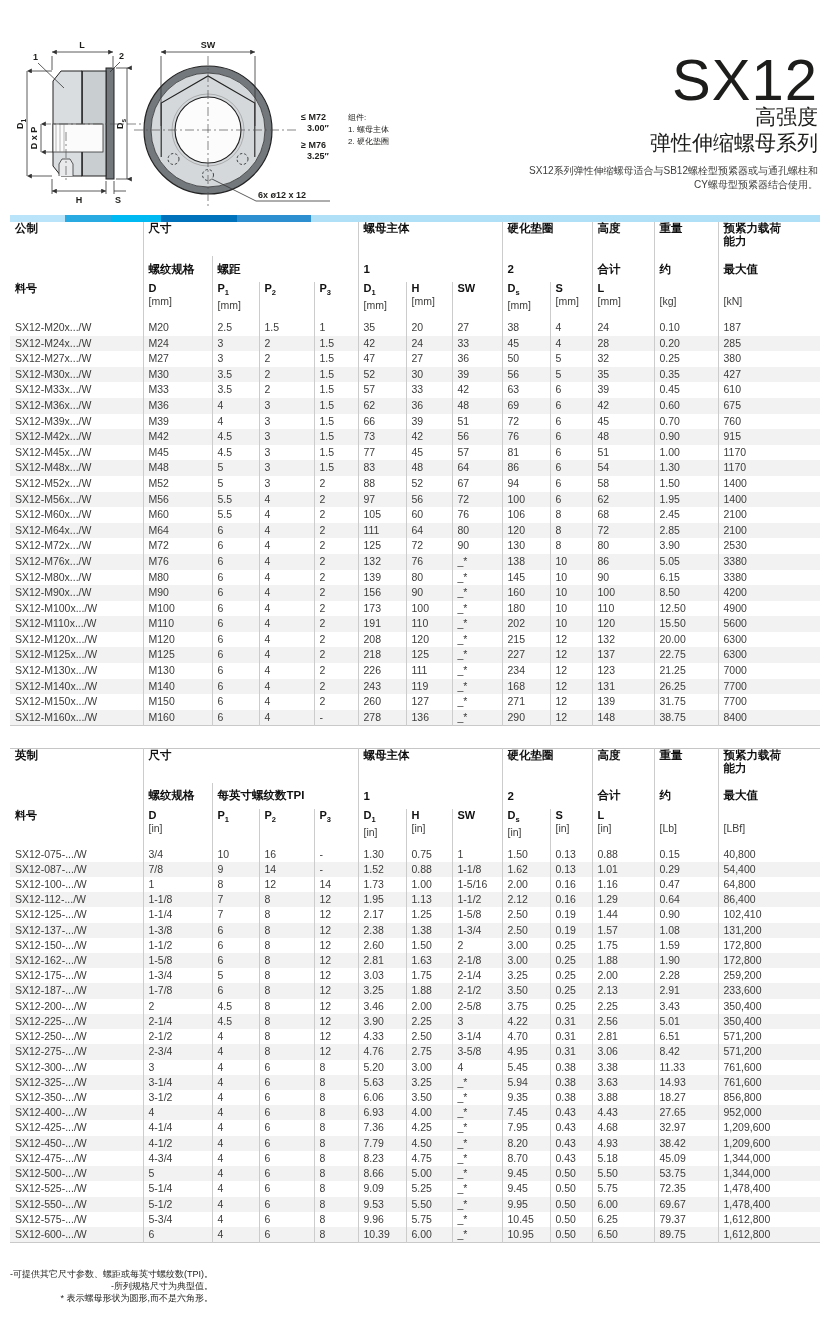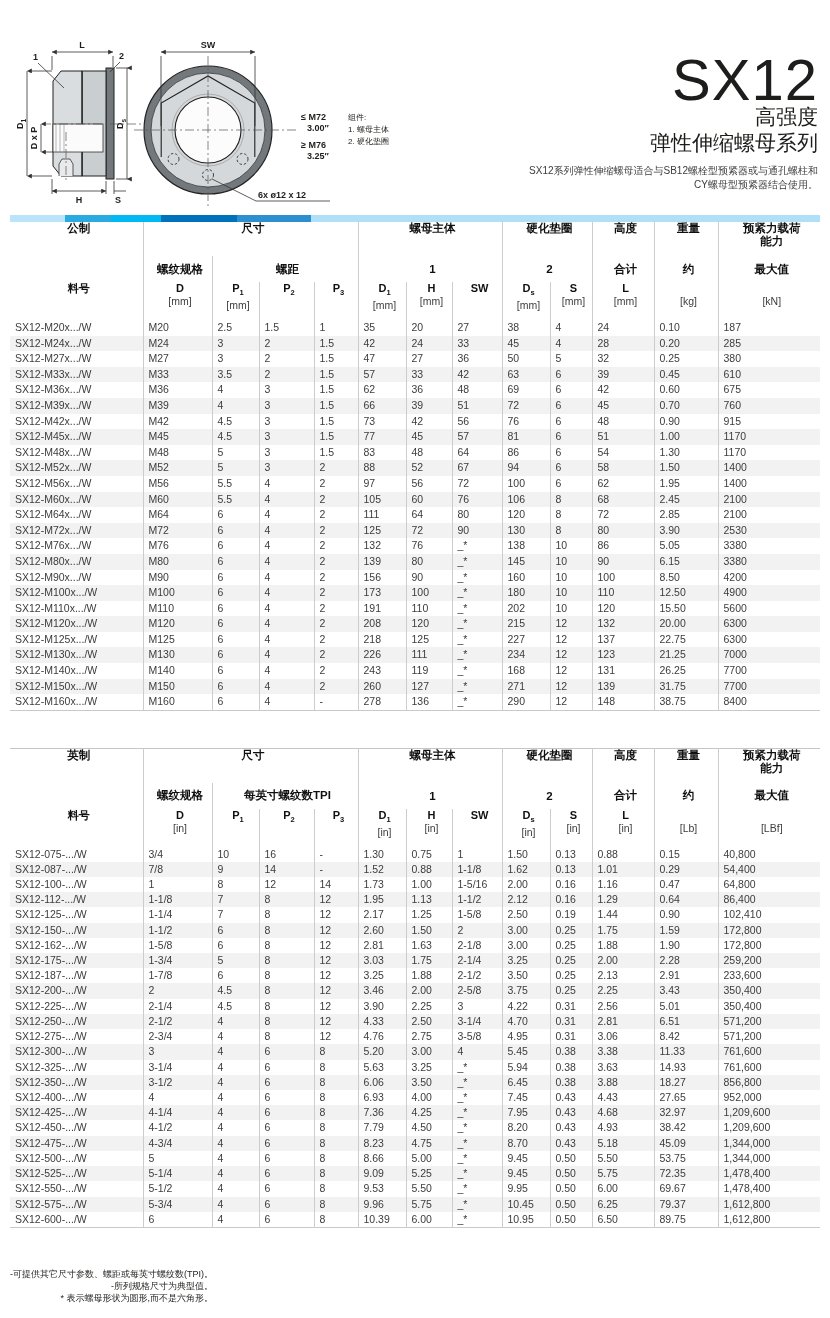--- a/index.html
+++ b/index.html
@@ -25,21 +25,21 @@
 
   
   .bluebar { position:absolute; left:10px; top:215px; width:810px; height:7px; display:flex; }
   .bluebar span { height:100%; flex:0 0 auto; }
 
   
   table.spec { position:absolute; left:10px; width:810px; border-collapse:collapse; table-layout:fixed; border-bottom:1px solid #c9c9c9; }
   .metric-table { top:222px; }
   .imperial-table { top:748px; border-top:1px solid #c6c6c6; }
 
-  table.spec th { text-align:center; font-weight:bold; color:#101010; padding:0 0 0 5px;margin-left:8px; }
+  table.spec th { text-align:left; font-weight:bold; color:#101010; padding:0 0 0 5px;margin-left:8px; }
   .r1 th { height:34px; vertical-align:top; padding-top:5px; font-size:11.5px; line-height:12.5px; }
   .r2 th { height:26px; vertical-align:middle; font-size:11.5px; }
   .r3 th { height:38px; vertical-align:top; padding-top:3px; font-size:11px; line-height:13px; }
   .r3 th sub { font-size:7.5px; }
   .r3 th .unit { font-weight:normal; font-size:10.5px; color:#3c3c3b; }
   th.bl, td.bl { border-left:1px solid #cccccc; }
   th.ctr { text-align:center; padding-left:0; }
 
   table.spec tbody td { font-size:10.5px; color:#3c3c3b; padding:0 0 0 5px; white-space:nowrap; overflow:hidden; }
   .metric-table tbody td { height:15.6px; line-height:15.6px; }
@@ -271,20 +271,35 @@
           <td class="bl">47</td>
           <td class="bl">27</td>
           <td class="bl">36</td>
           <td class="bl">50</td>
           <td class="bl">5</td>
           <td class="bl">32</td>
           <td class="bl">0.25</td>
           <td class="bl">380</td>
         </tr>
         <tr>
+          <td>SX12-M30x.../W</td>
+          <td class="bl">M30</td>
+          <td class="bl">3.5</td>
+          <td class="bl">2</td>
+          <td class="bl">1.5</td>
+          <td class="bl">52</td>
+          <td class="bl">30</td>
+          <td class="bl">39</td>
+          <td class="bl">56</td>
+          <td class="bl">5</td>
+          <td class="bl">35</td>
+          <td class="bl">0.35</td>
+          <td class="bl">427</td>
+        </tr>
+        <tr>
           <td>SX12-M33x.../W</td>
           <td class="bl">M33</td>
           <td class="bl">3.5</td>
           <td class="bl">2</td>
           <td class="bl">1.5</td>
           <td class="bl">57</td>
           <td class="bl">33</td>
           <td class="bl">42</td>
           <td class="bl">63</td>
           <td class="bl">6</td>
@@ -732,20 +747,35 @@
           <td class="bl">2.17</td>
           <td class="bl">1.25</td>
           <td class="bl">1-5/8</td>
           <td class="bl">2.50</td>
           <td class="bl">0.19</td>
           <td class="bl">1.44</td>
           <td class="bl">0.90</td>
           <td class="bl">102,410</td>
         </tr>
         <tr>
+          <td>SX12-137-.../W</td>
+          <td class="bl">1-3/8</td>
+          <td class="bl">6</td>
+          <td class="bl">8</td>
+          <td class="bl">12</td>
+          <td class="bl">2.38</td>
+          <td class="bl">1.38</td>
+          <td class="bl">1-3/4</td>
+          <td class="bl">2.50</td>
+          <td class="bl">0.19</td>
+          <td class="bl">1.57</td>
+          <td class="bl">1.08</td>
+          <td class="bl">131,200</td>
+        </tr>
+        <tr>
           <td>SX12-150-.../W</td>
           <td class="bl">1-1/2</td>
           <td class="bl">6</td>
           <td class="bl">8</td>
           <td class="bl">12</td>
           <td class="bl">2.60</td>
           <td class="bl">1.50</td>
           <td class="bl">2</td>
           <td class="bl">3.00</td>
           <td class="bl">0.25</td>
@@ -890,21 +920,21 @@
         </tr>
         <tr>
           <td>SX12-350-.../W</td>
           <td class="bl">3-1/2</td>
           <td class="bl">4</td>
           <td class="bl">6</td>
           <td class="bl">8</td>
           <td class="bl">6.06</td>
           <td class="bl">3.50</td>
           <td class="bl">_*</td>
-          <td class="bl">6.45</td>
+          <td class="bl">9.35</td>
           <td class="bl">0.38</td>
           <td class="bl">3.88</td>
           <td class="bl">18.27</td>
           <td class="bl">856,800</td>
         </tr>
         <tr>
           <td>SX12-400-.../W</td>
           <td class="bl">4</td>
           <td class="bl">4</td>
           <td class="bl">6</td>

